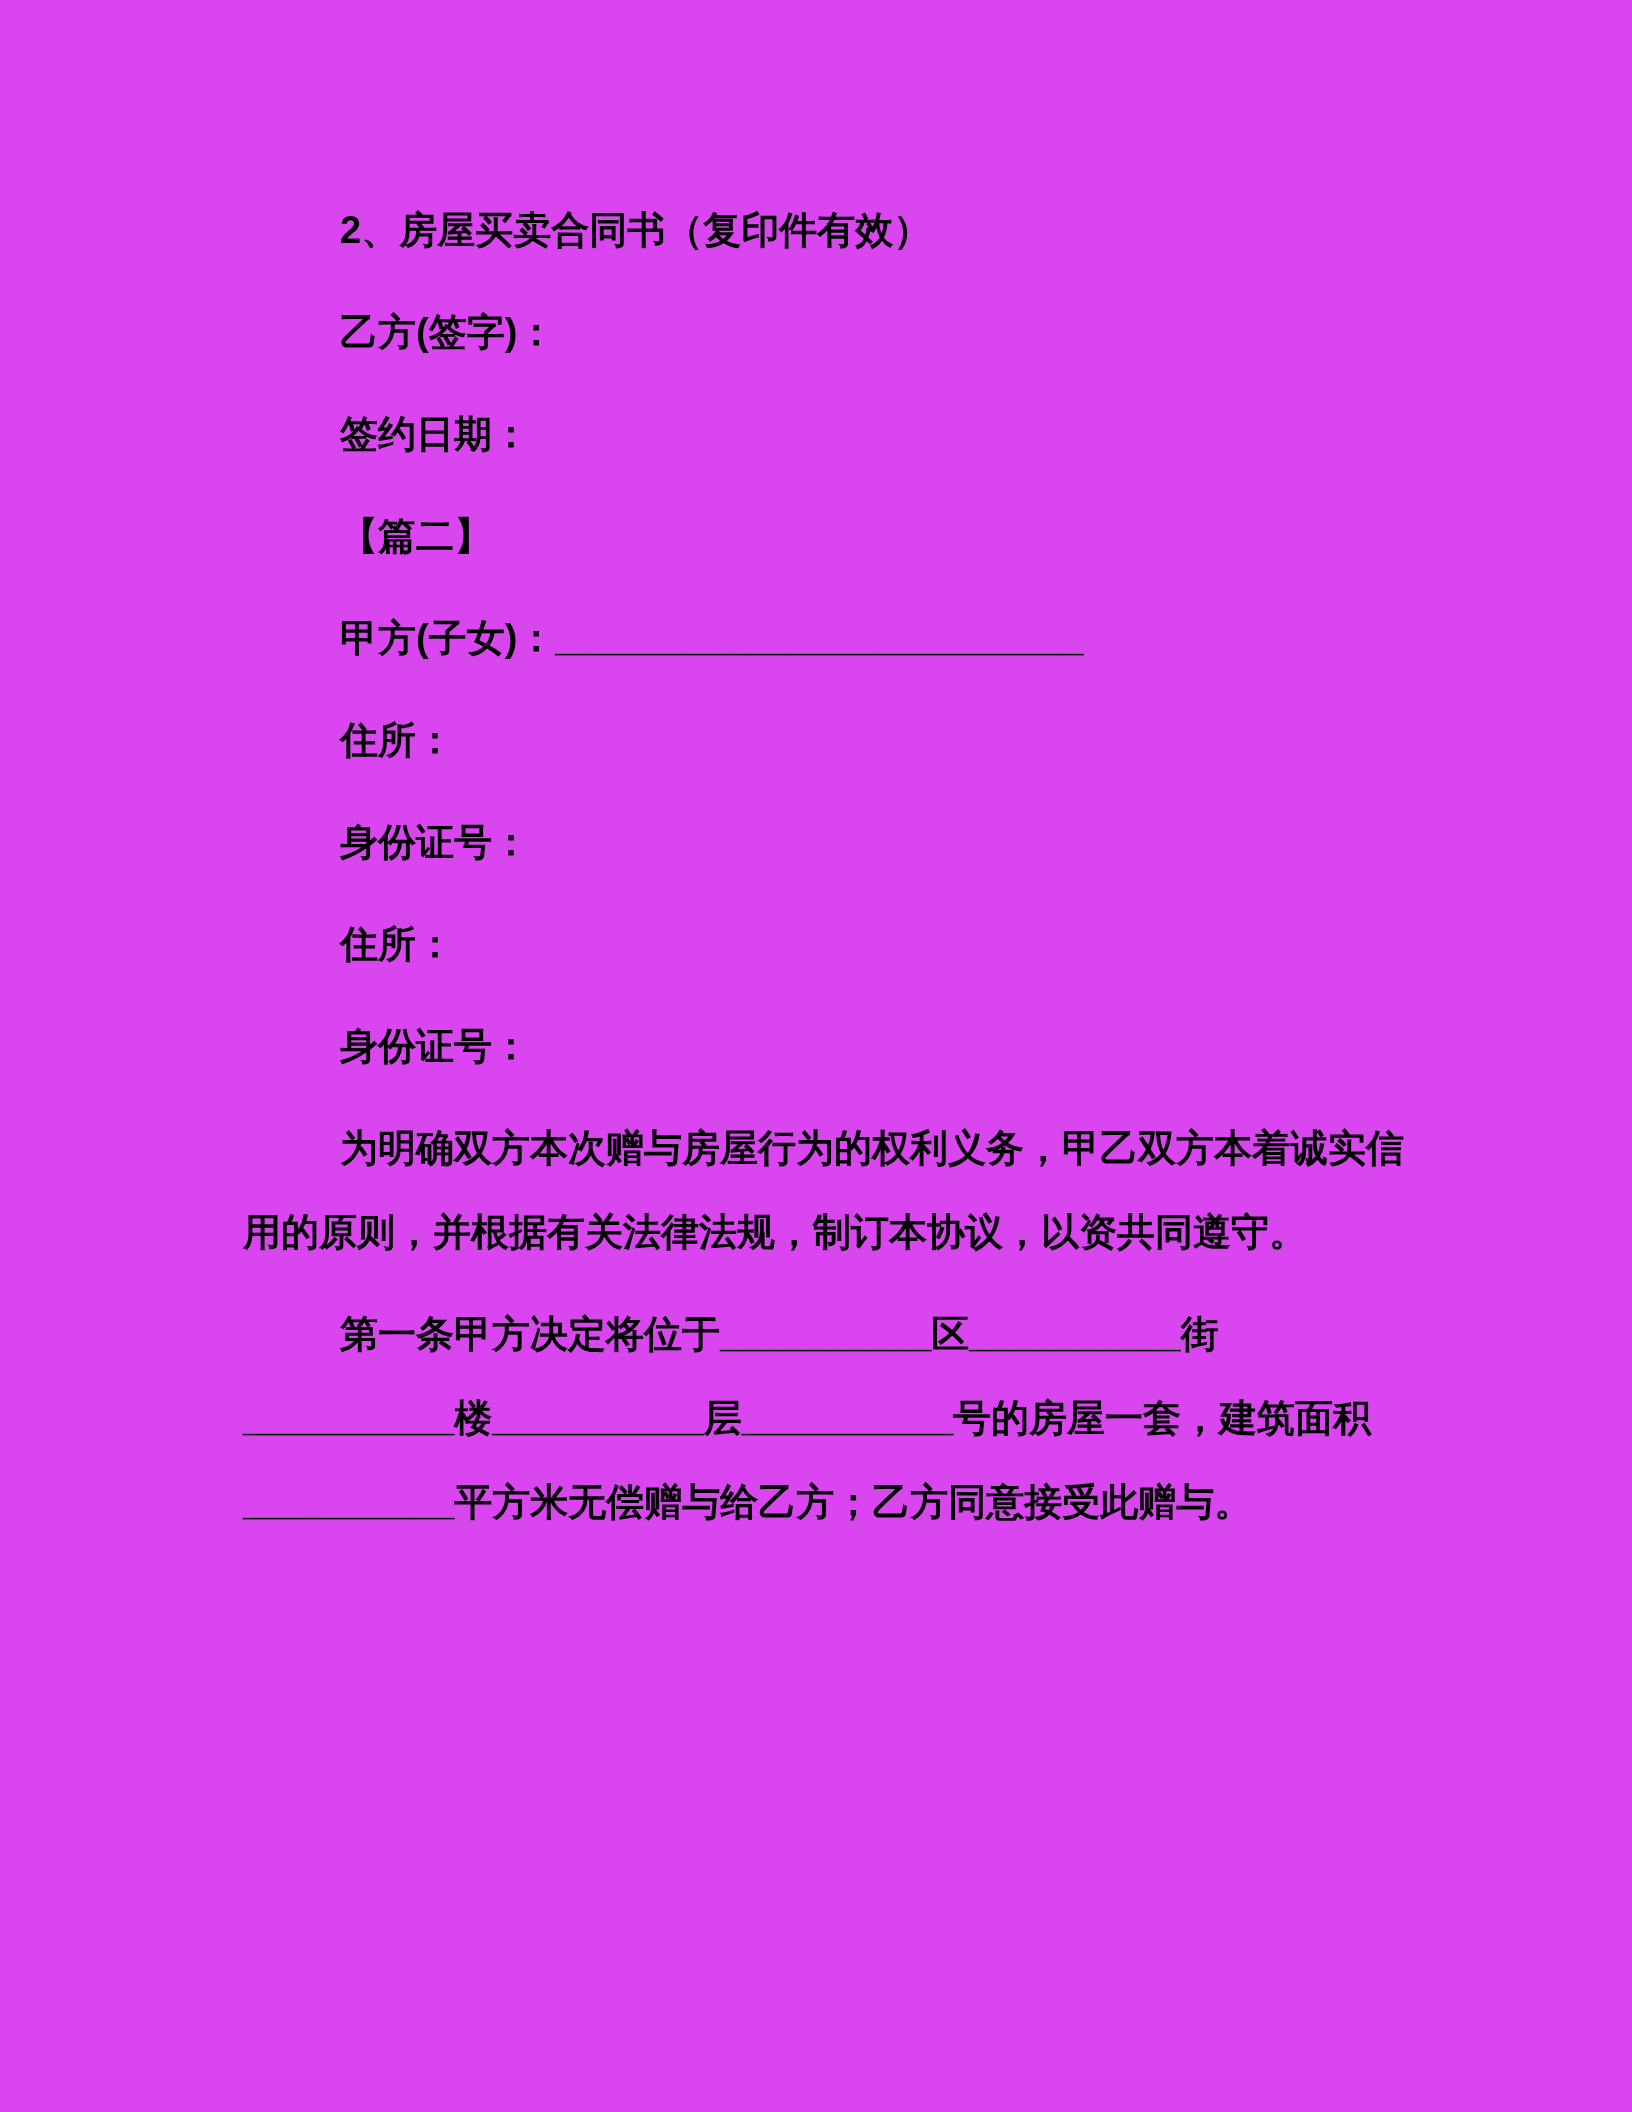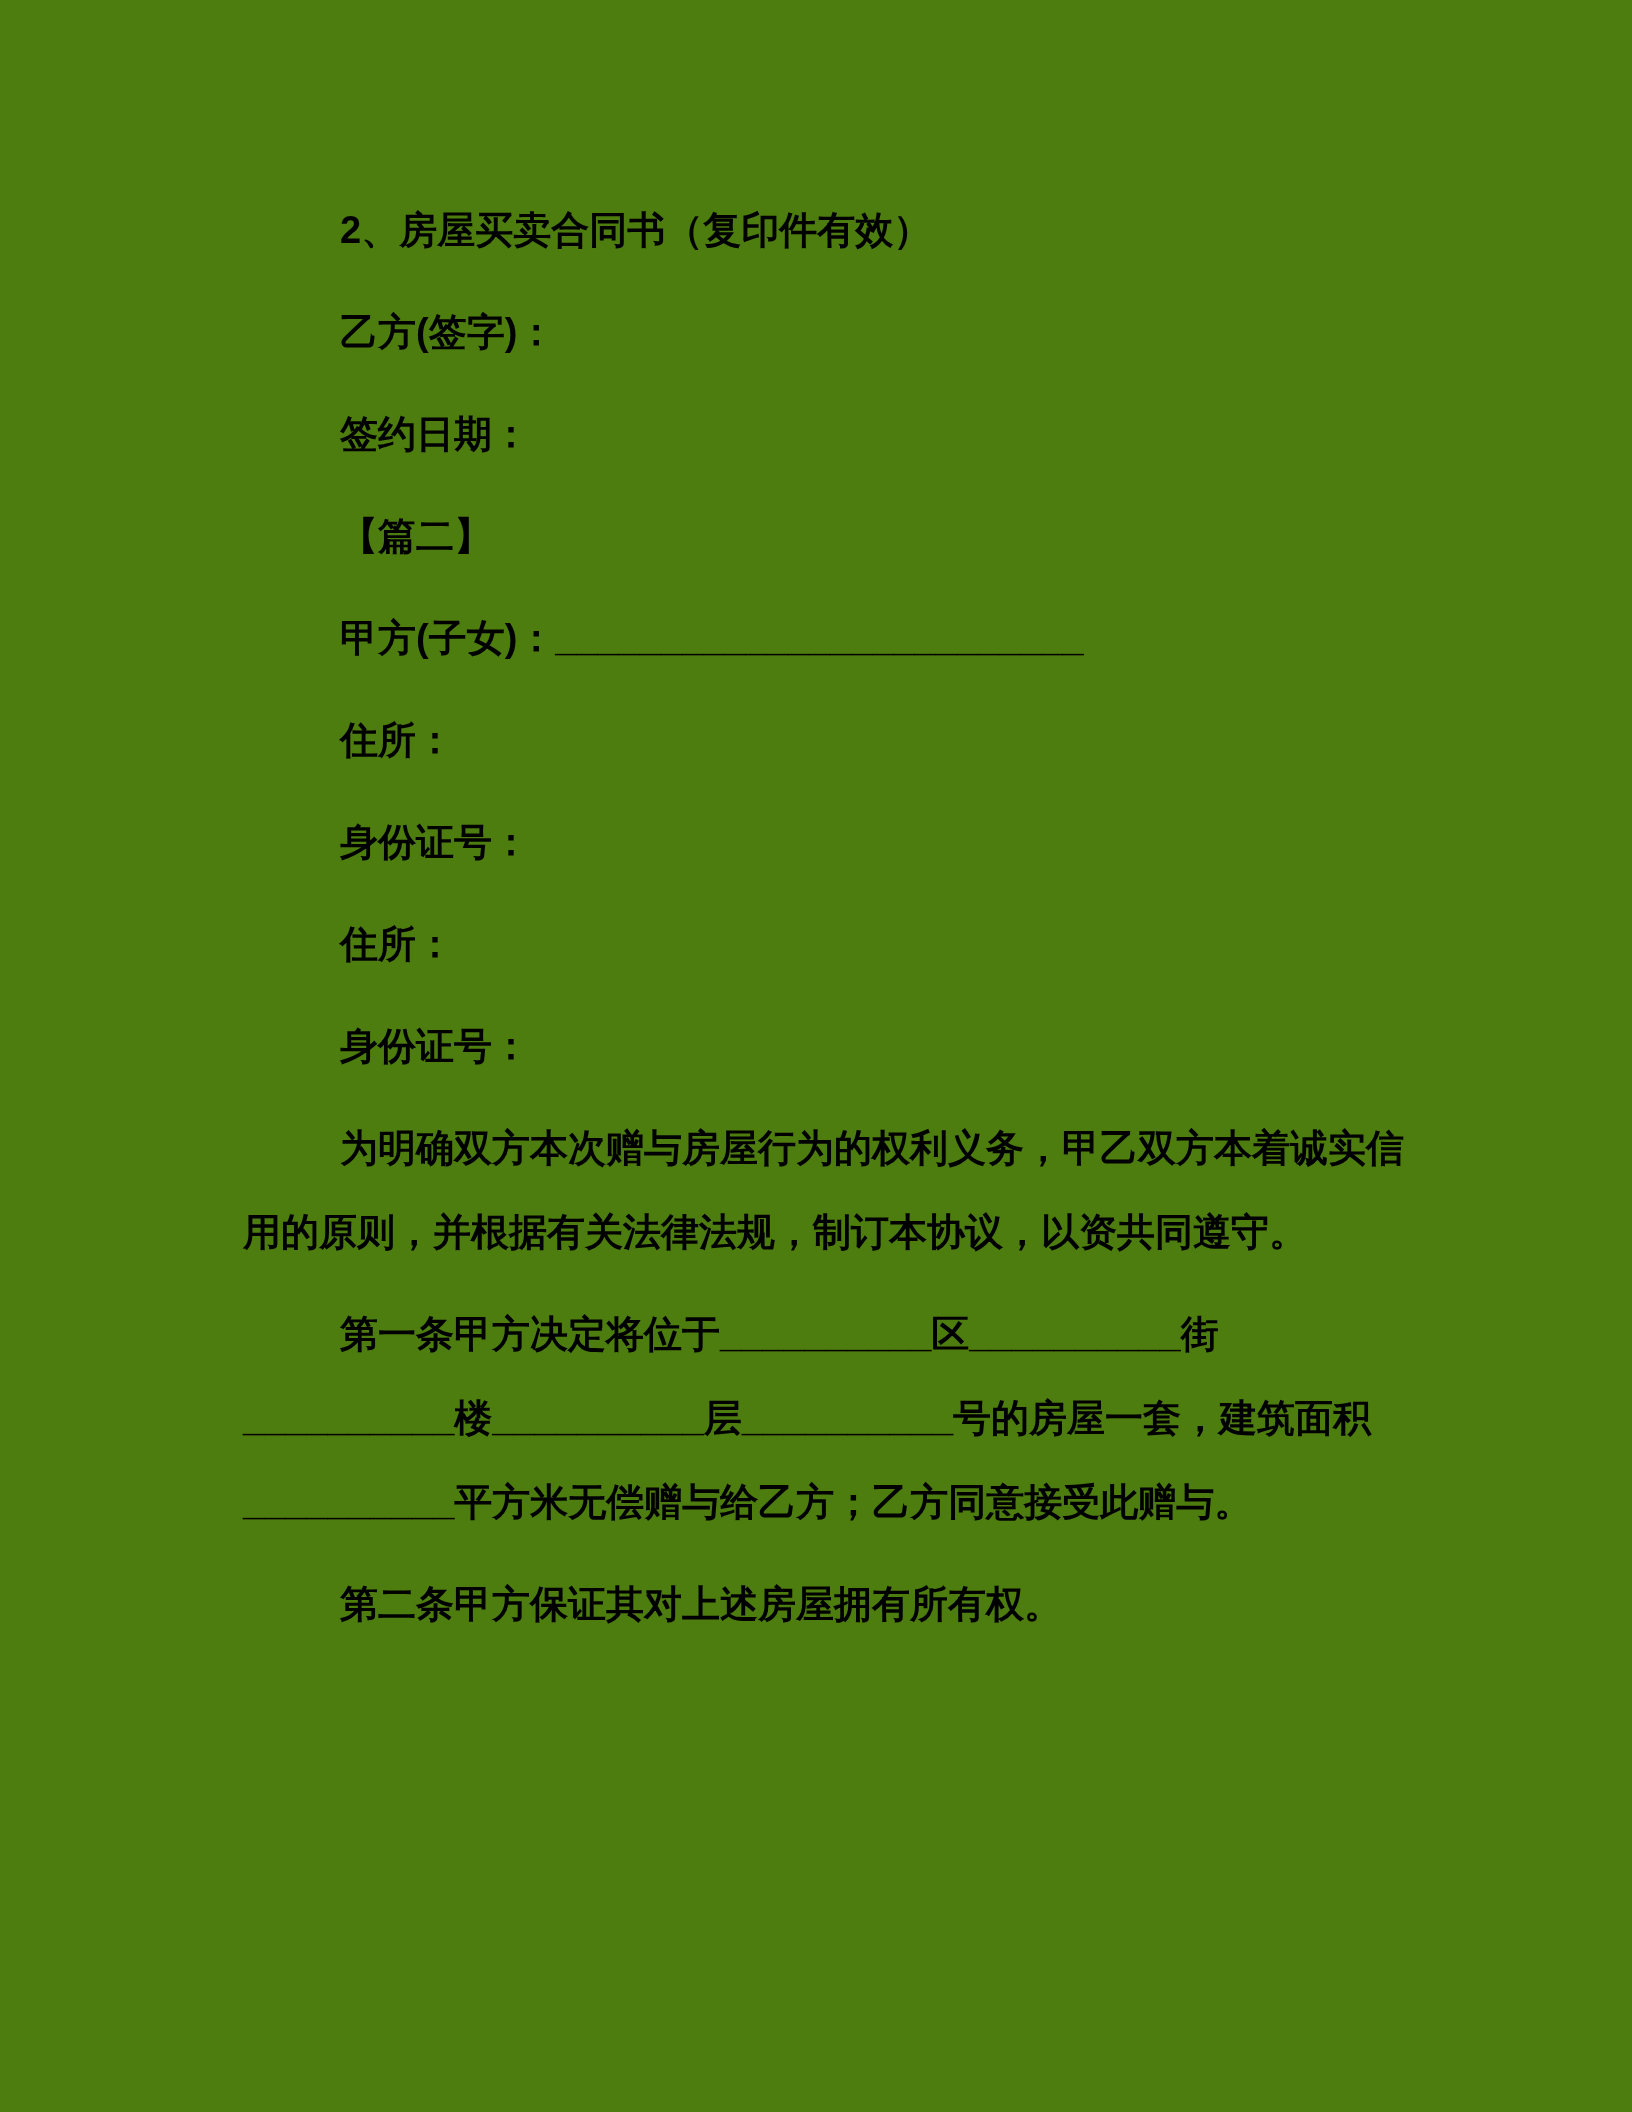--- a/index.html
+++ b/index.html
@@ -4,21 +4,21 @@
 <style>
   html, body {
     margin: 0;
     padding: 0;
     background: #ffffff;
   }
   .page {
     position: relative;
     width: 1632px;
     height: 2112px;
-    background: #4d7c0f;
+    background: #d946ef;
     box-sizing: border-box;
     padding: 188px 204px 0 243px;
     overflow: hidden;
   }
   .doc p {
     margin: 0 0 18px 0;
     font-family: "Liberation Sans", "DejaVu Sans", sans-serif;
     font-weight: 700;
     font-size: 38px;
     line-height: 84px;
@@ -40,15 +40,14 @@
     <p class="indent">乙方(签字)：</p>
     <p class="indent">签约日期：</p>
     <p class="indent">【篇二】</p>
     <p class="indent">甲方(子女)：_________________________</p>
     <p class="indent">住所：</p>
     <p class="indent">身份证号：</p>
     <p class="indent">住所：</p>
     <p class="indent">身份证号：</p>
     <p class="indent">为明确双方本次赠与房屋行为的权利义务，甲乙双方本着诚实信用的原则，并根据有关法律法规，制订本协议，以资共同遵守。</p>
     <p class="indent">第一条甲方决定将位于__________区__________街__________楼__________层__________号的房屋一套，建筑面积__________平方米无偿赠与给乙方；乙方同意接受此赠与。</p>
-    <p class="indent">第二条甲方保证其对上述房屋拥有所有权。</p>
   </div>
 </div>
 
 </body></html>

